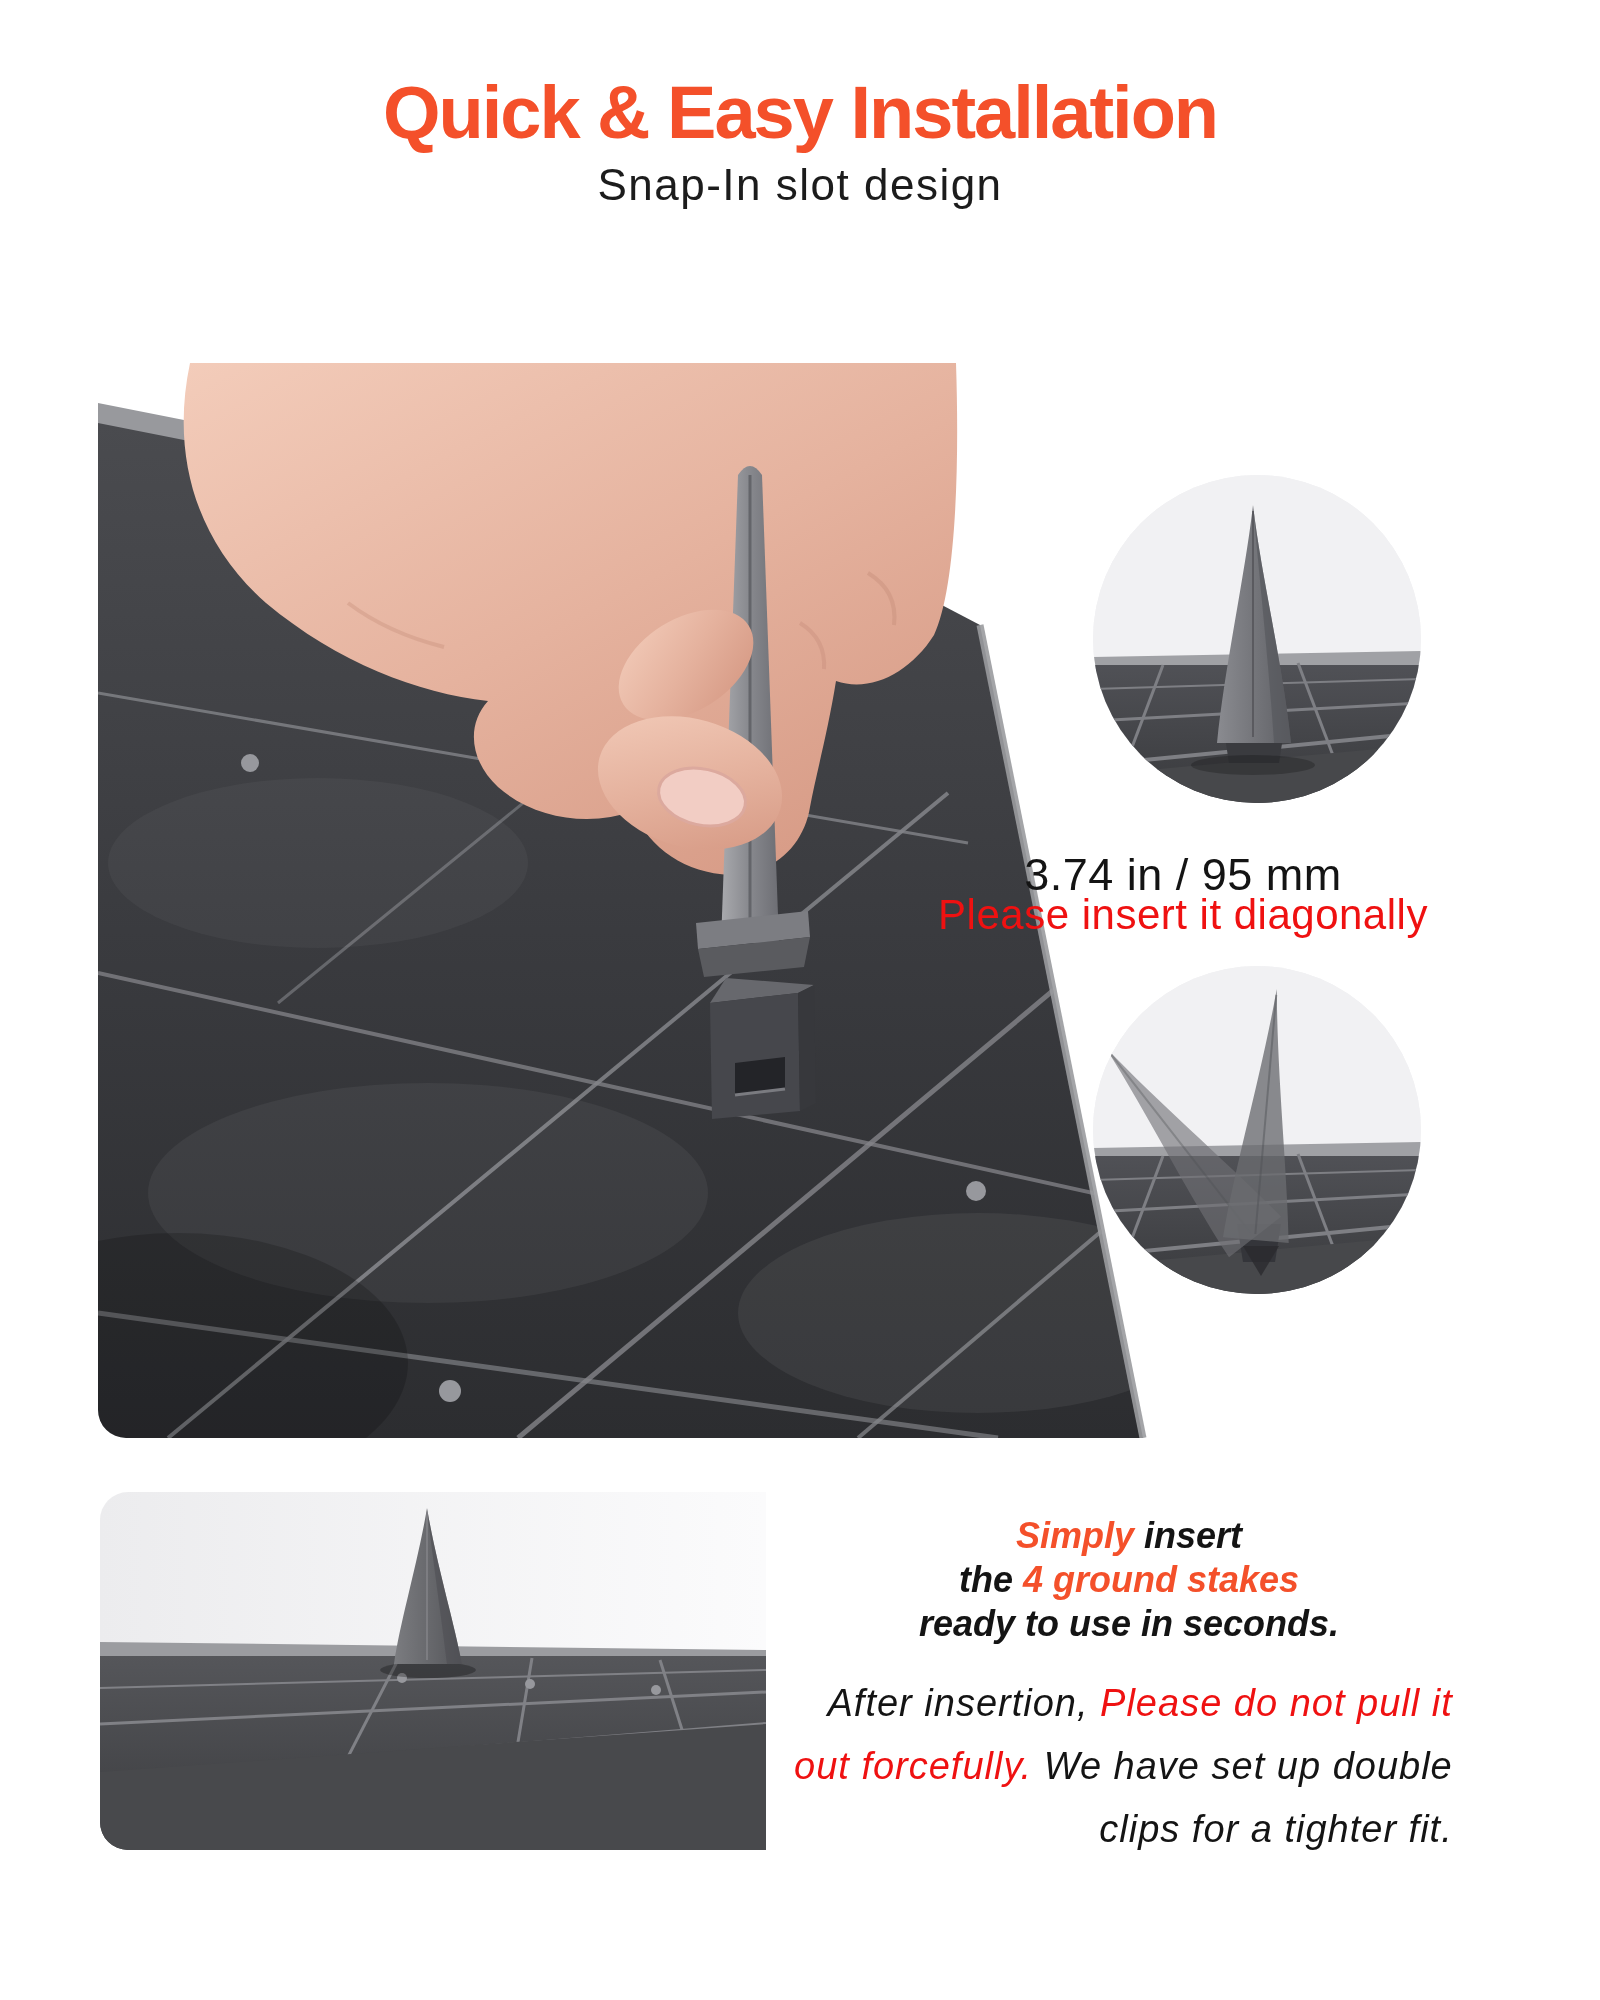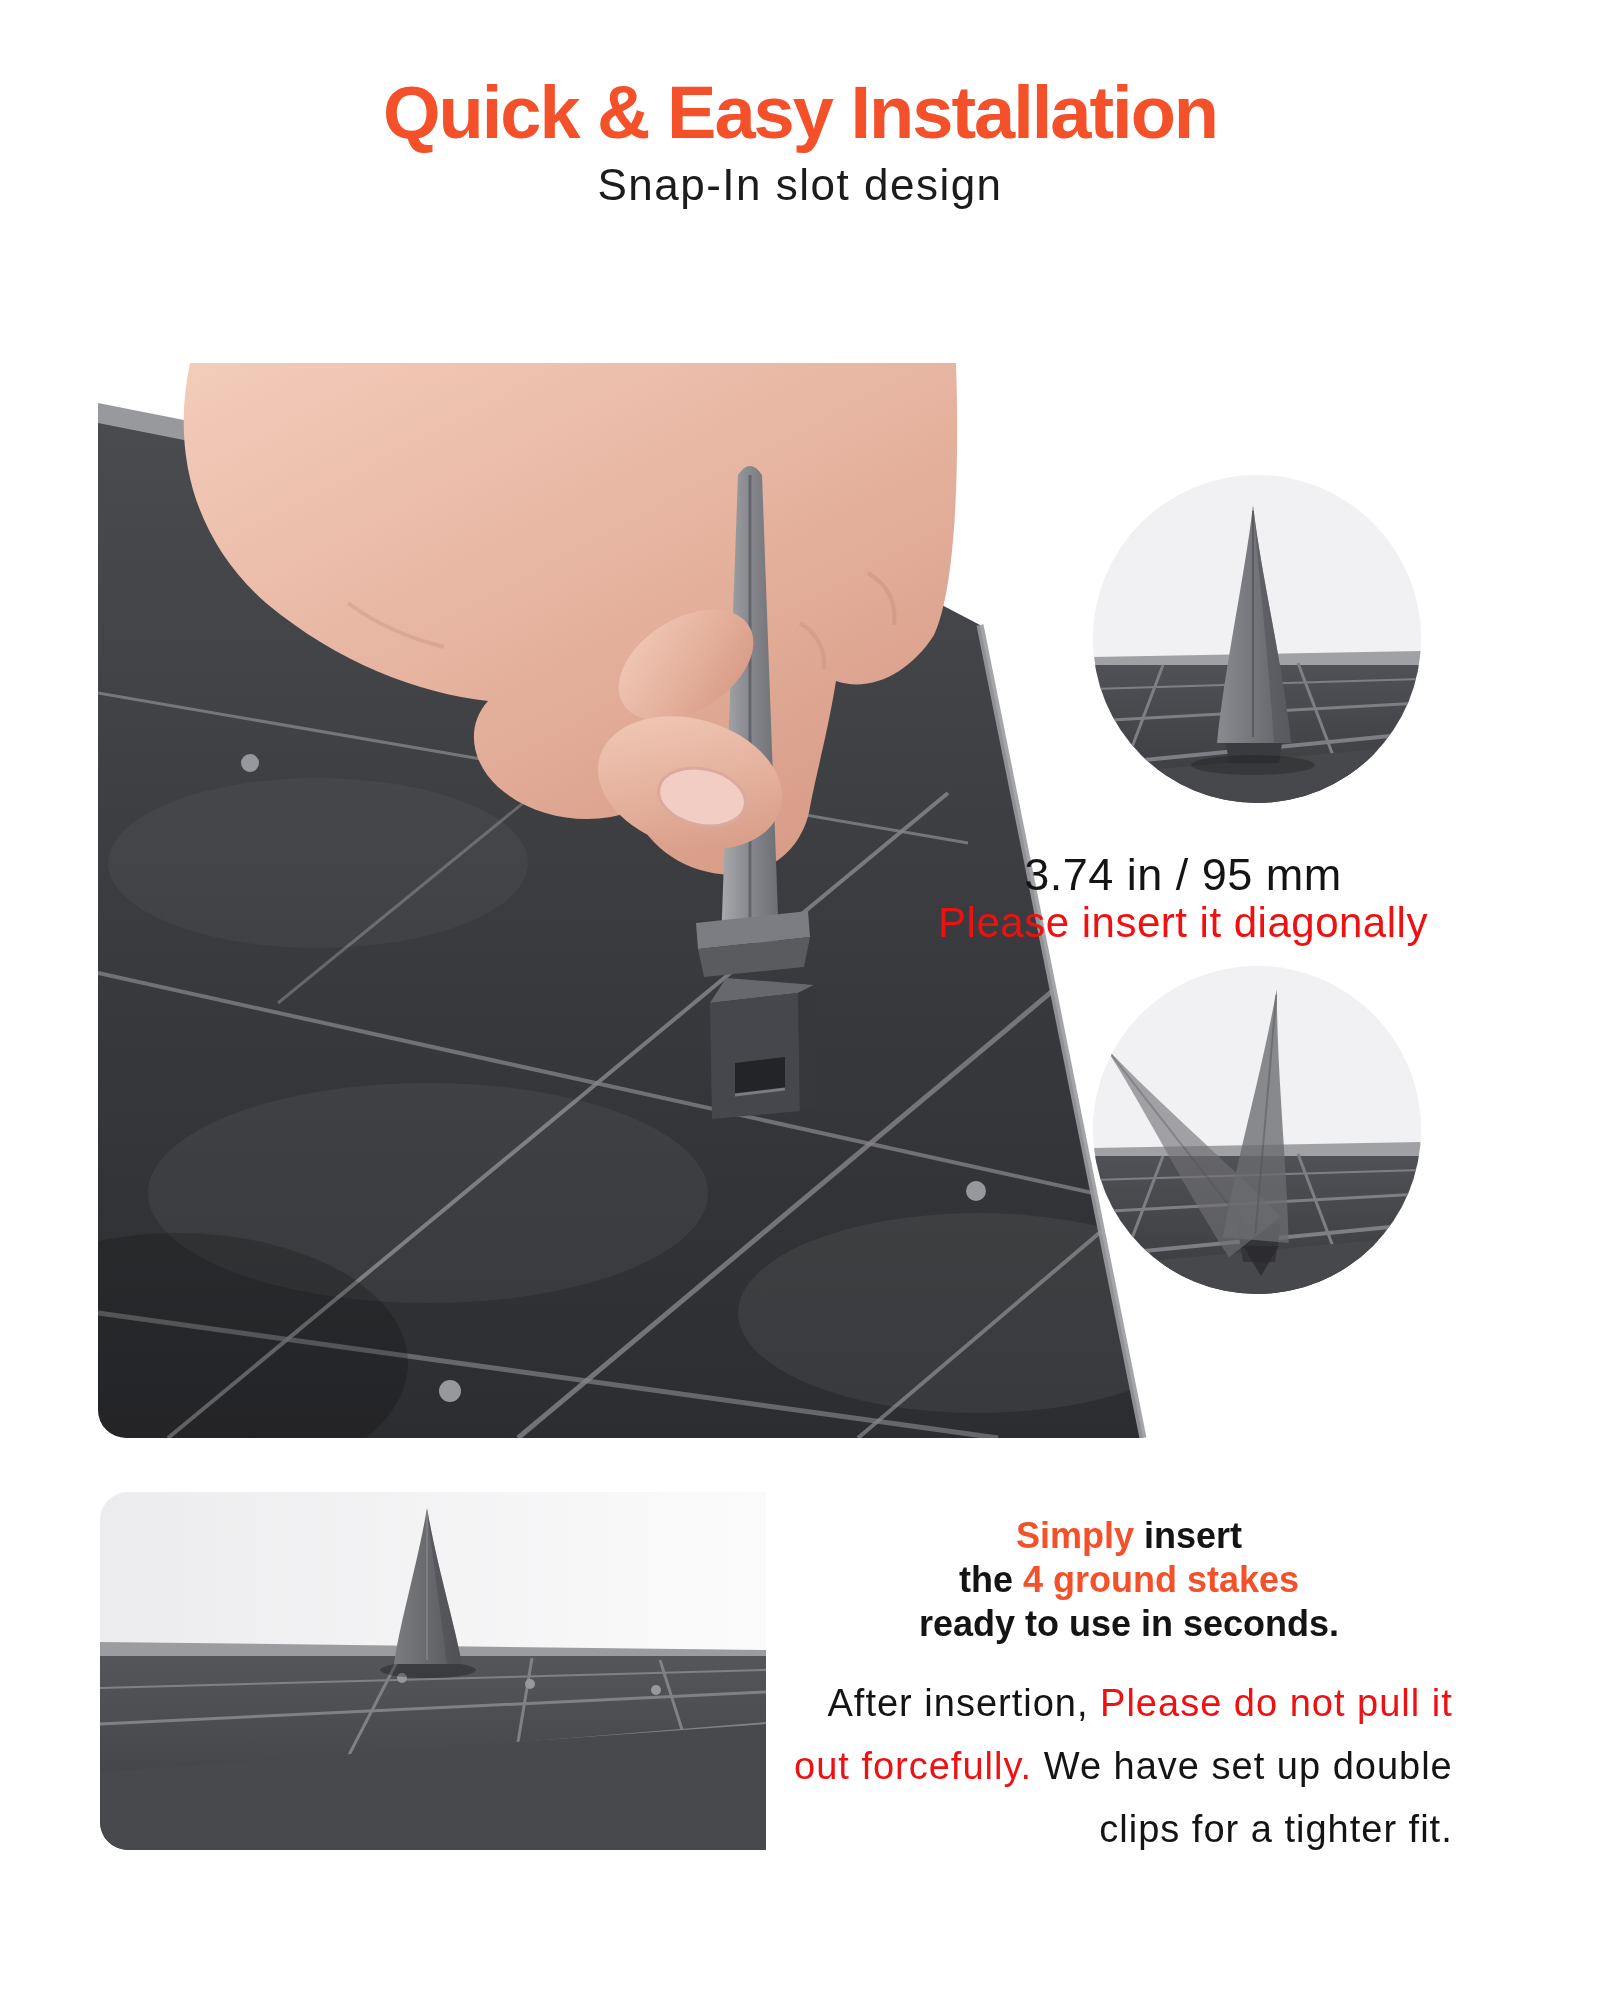--- a/index.html
+++ b/index.html
@@ -14,39 +14,39 @@
     font-size:74px;font-weight:bold;letter-spacing:-2px;color:#f4502a;
     line-height:1.05;
   }
   .subtitle{
     position:absolute;left:0;top:160px;width:100%;text-align:center;
     font-size:44px;font-weight:400;letter-spacing:1.5px;color:#1c1c1c;
   }
   
   .card{position:absolute;background:#ffffff;border-radius:28px;}
   .card-main{left:98px;top:363px;width:1402px;height:1075px;overflow:hidden;}
-  .card-bottom{left:100px;top:1492px;width:1400px;height:358px;overflow:hidden;}
+  .card-bottom{left:100px;top:1492px;width:1400px;height:358px;overflow:hidden;font-style:italic;}
   .photo-main{position:absolute;left:0;top:0;width:1402px;height:1075px;}
   .photo-bottom{position:absolute;left:0;top:0;width:666px;height:358px;}
   
   .inset{
     position:absolute;width:328px;height:328px;border-radius:50%;
     overflow:hidden;background:#f1f1f3;
   }
   .inset-top{left:995px;top:112px;}
   .inset-bottom{left:995px;top:603px;}
   .inset svg{position:absolute;left:0;top:0;}
   
   .measure{
     position:absolute;left:770px;top:458px;width:630px;text-align:center;
     font-size:45px;color:#141414;letter-spacing:0.5px;white-space:nowrap;margin-top:28px;
   }
   .warning{
     position:absolute;left:770px;top:528px;width:630px;text-align:center;
-    font-size:42px;color:#ef1111;letter-spacing:0.5px;white-space:nowrap;margin-top:8px;
+    font-size:42px;color:#ef1111;letter-spacing:0.5px;white-space:nowrap;
   }
   
   .bottom-head{
     position:absolute;left:666px;right:8px;top:22px;text-align:center;
     font-size:36px;font-weight:bold;line-height:44px;color:#141414;
   }
   .bottom-head .line{white-space:nowrap;}
   .orange{color:#f4502a;}
   .red{color:#ef1111;}
   .bottom-para{

